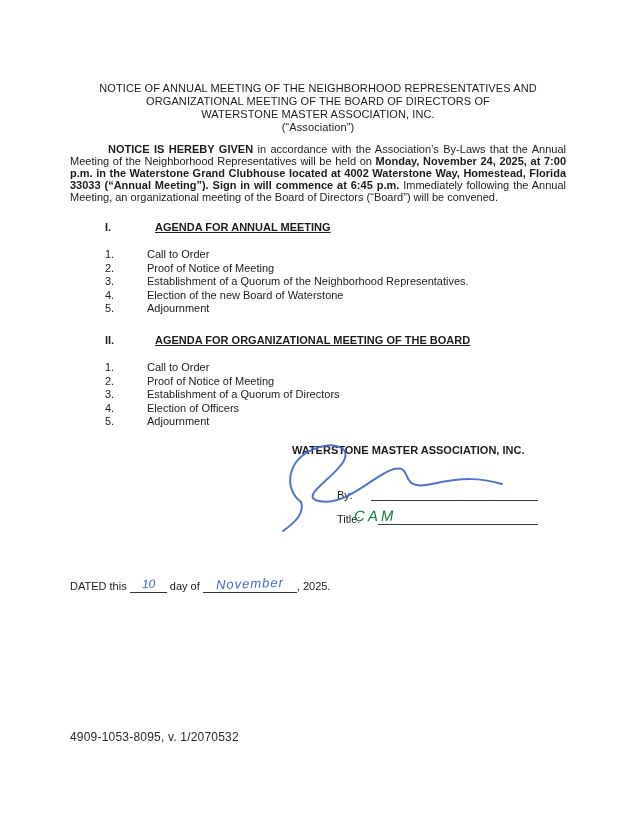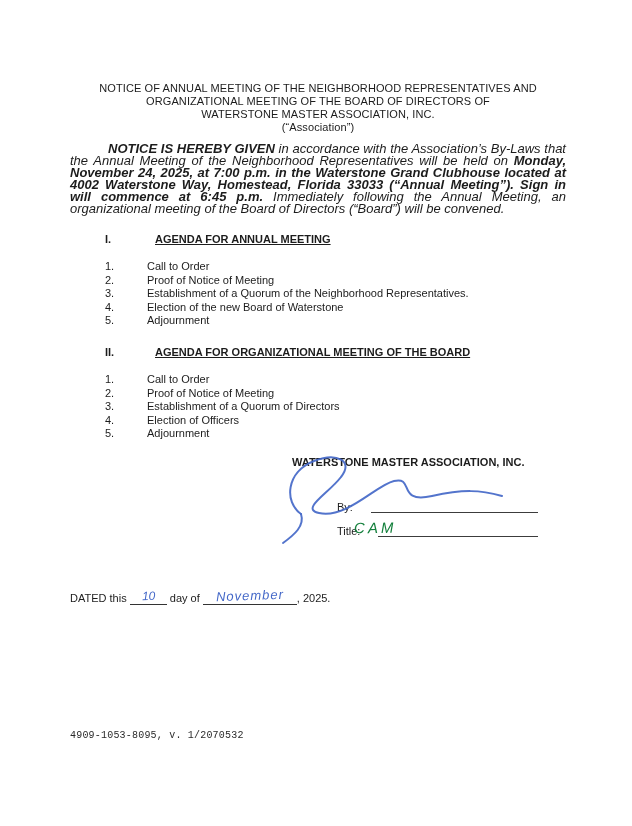--- a/index.html
+++ b/index.html
@@ -19,25 +19,24 @@
   .doc-title {
     text-align:center;
     font-weight:normal;
     font-size:11px;
     line-height:13px;
     letter-spacing:.1px;
   }
   
   .notice {
     margin:9px 0 0 0;
-    font-size:13px;
+    font-size:11px;
     line-height:12px;
     text-align:justify;
     text-indent:38px;
-    font-style:italic;
   }
   .notice .b { font-weight:bold; }
   
   .section { margin-top:18px; }
   .sec-head {
     display:flex;
     padding-left:35px;
     font-weight:bold;
     font-size:11px;
     line-height:13px;
@@ -98,24 +97,23 @@
     position:relative;
     top:-1px;
     transform:rotate(-2deg);
   }
   .blank.day .hand { font-size:12px; }
   .blank.month .hand { font-size:13px; letter-spacing:1px; }
   
   .doc-footer {
     position:absolute;
     left:70px; top:730px;
-    font-size:10px;
+    font-size:12px;
     color:#2a2a2a;
     letter-spacing:.2px;
-    font-family:Liberation Mono, monospace;
   }
 </style>
 </head>
 <body>
 
 <div class="page">
   <div class="content">
 
     <div class="doc-title">
       <div>NOTICE OF ANNUAL MEETING OF THE NEIGHBORHOOD REPRESENTATIVES AND</div>

